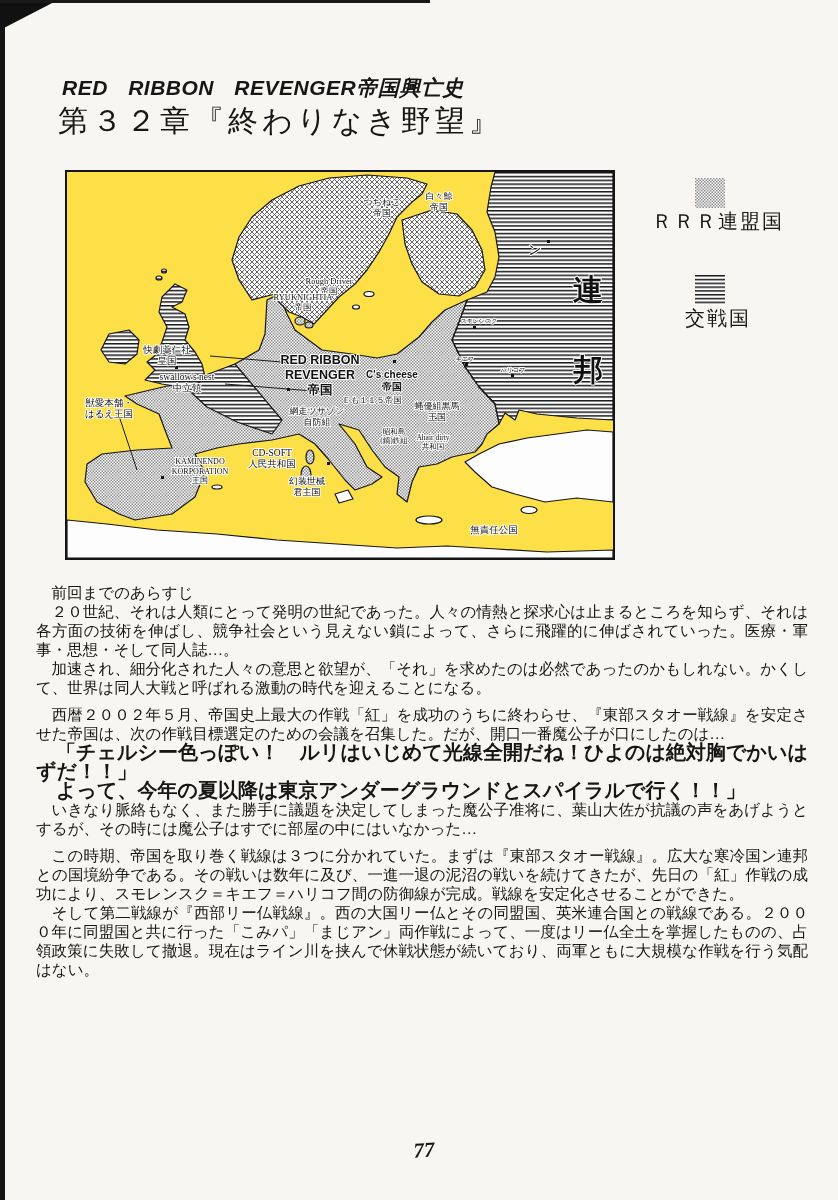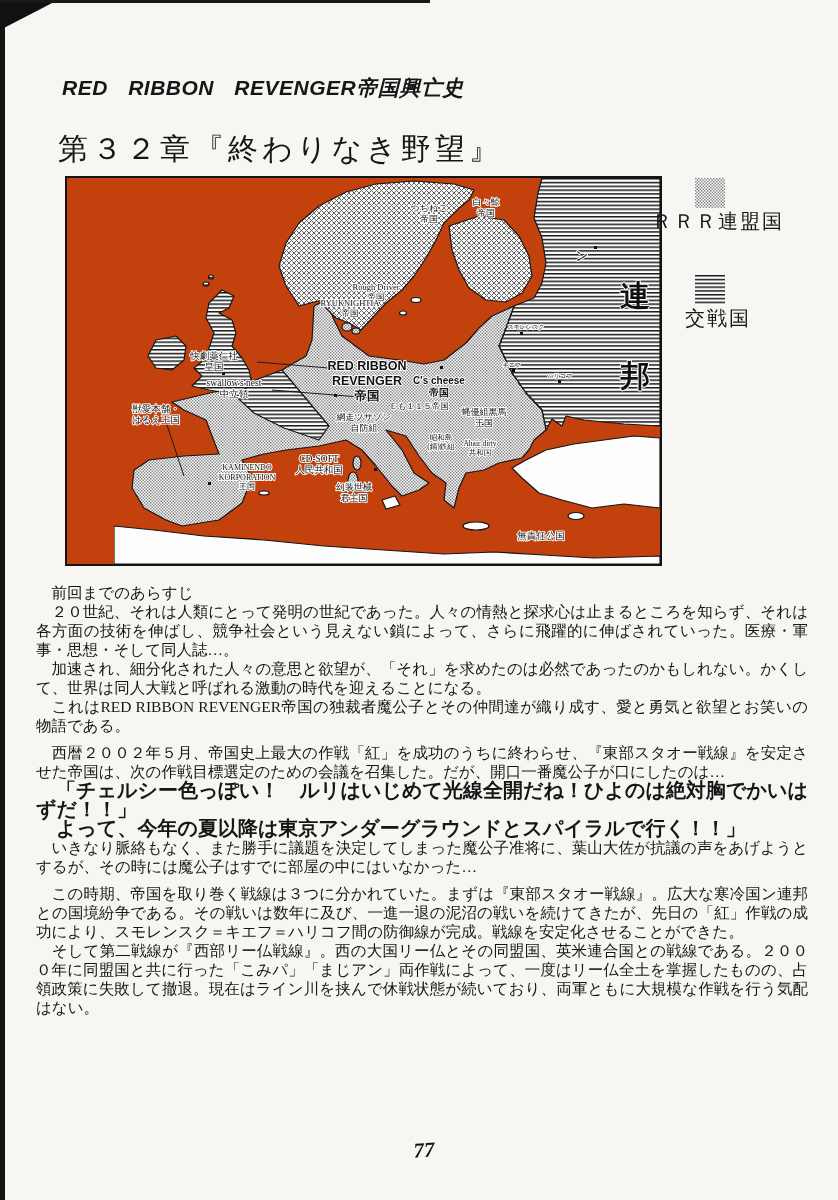--- a/index.html
+++ b/index.html
@@ -7,24 +7,24 @@
         font-family:"Liberation Serif",serif;color:#161616;}
   
   .edge-left{position:absolute;left:0;top:0;width:5px;height:1200px;background:#141414;}
   .corner-tl{position:absolute;left:0;top:0;width:0;height:0;
              border-top:30px solid #111;border-right:58px solid transparent;}
   .edge-top{position:absolute;left:0;top:0;width:430px;height:3px;background:#181818;}
   
   .series-title{position:absolute;left:62px;top:74px;
      font-family:"Liberation Sans",sans-serif;font-style:italic;font-weight:700;
      font-size:21px;word-spacing:14px;letter-spacing:.5px;}
-  .chapter-title{position:absolute;left:58px;top:101px;font-size:30px;letter-spacing:4px;margin-top:28px;}
-  
-  .map-frame{position:absolute;left:65px;top:176px;width:546px;height:386px;
-     border:2px solid #141414;background:#c2410c;padding-left:47px;}
+  .chapter-title{position:absolute;left:58px;top:101px;font-size:30px;letter-spacing:4px;}
+  
+  .map-frame{position:absolute;left:65px;top:170px;width:546px;height:386px;
+     border:2px solid #141414;background:#fde047;}
   .map-frame svg{display:block;}
   .maplbl{font-family:"Liberation Serif",serif;fill:#101010;
      paint-order:stroke;stroke:#fdfdfd;stroke-width:2px;stroke-linejoin:round;}
   .maplbl.b{font-family:"Liberation Sans",sans-serif;font-weight:700;}
   
   .legend{position:absolute;left:636px;top:178px;}
   .legend-item{display:flex;align-items:center;margin-bottom:40px;flex-direction:column;}
   .legend-item svg{flex:0 0 auto;}
   .legend-label{margin-left:16px;font-size:20px;letter-spacing:2px;white-space:nowrap;}
   .sw-checker{fill:url(#pChecker);}
@@ -197,21 +197,20 @@
 
   <div class="body-text">
 
       <p class="para">　前回までのあらすじ</p>
 
       <p class="para">　２０世紀、それは人類にとって発明の世紀であった。人々の情熱と探求心は止まるところを知らず、それは各方面の技術を伸ばし、競争社会という見えない鎖によって、さらに飛躍的に伸ばされていった。医療・軍事・思想・そして同人誌…。</p>
 
       <p class="para">　加速され、細分化された人々の意思と欲望が、「それ」を求めたのは必然であったのかもしれない。かくして、世界は同人大戦と呼ばれる激動の時代を迎えることになる。</p>
 
 
-      <p class="para">　これはRED RIBBON REVENGER帝国の独裁者魔公子とその仲間達が織り成す、愛と勇気と欲望とお笑いの物語である。</p>
 
       <p class="para gap">　西暦２００２年５月、帝国史上最大の作戦「紅」を成功のうちに終わらせ、『東部スタオー戦線』を安定させた帝国は、次の作戦目標選定のための会議を召集した。だが、開口一番魔公子が口にしたのは…</p>
 
       <p class="para bold">　「チェルシー色っぽい！　ルリはいじめて光線全開だね！ひよのは絶対胸でかいはずだ！！」</p>
 
       <p class="para bold">　よって、今年の夏以降は東京アンダーグラウンドとスパイラルで行く！！」</p>
 
       <p class="para">　いきなり脈絡もなく、また勝手に議題を決定してしまった魔公子准将に、葉山大佐が抗議の声をあげようとするが、その時には魔公子はすでに部屋の中にはいなかった…</p>
 
       <p class="para gap">　この時期、帝国を取り巻く戦線は３つに分かれていた。まずは『東部スタオー戦線』。広大な寒冷国ン連邦との国境紛争である。その戦いは数年に及び、一進一退の泥沼の戦いを続けてきたが、先日の「紅」作戦の成功により、スモレンスク＝キエフ＝ハリコフ間の防御線が完成。戦線を安定化させることができた。</p>

